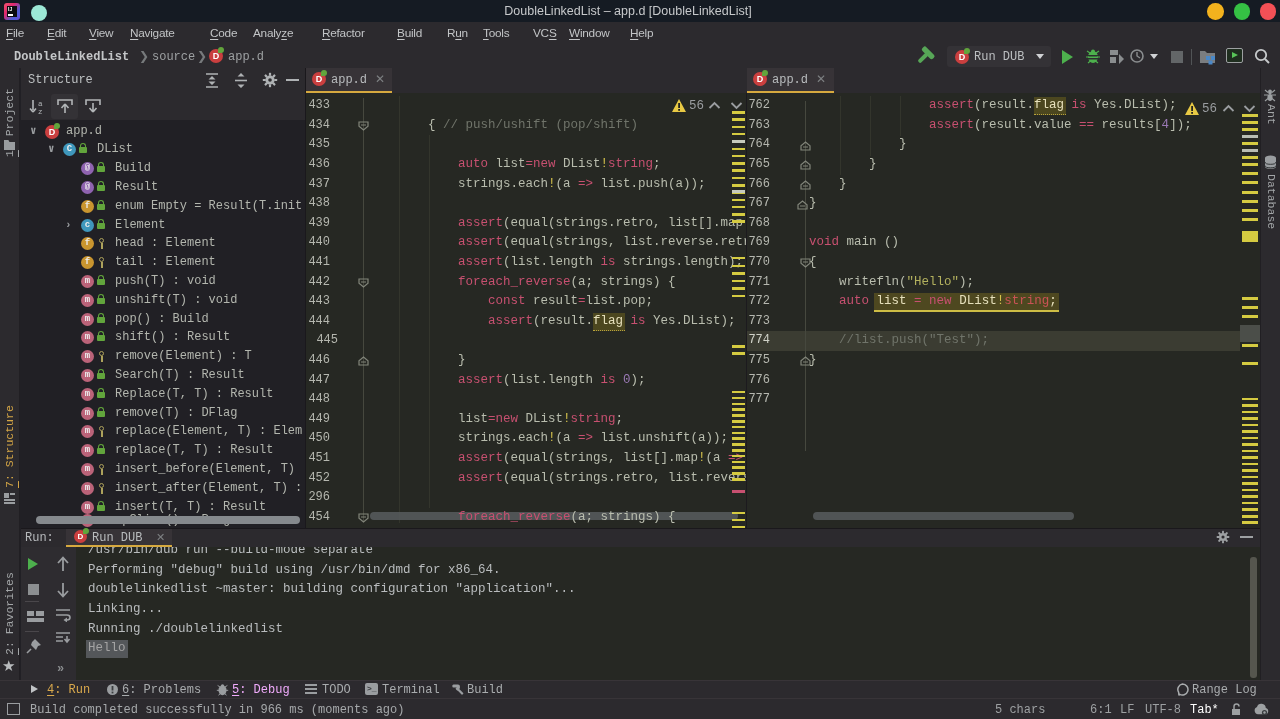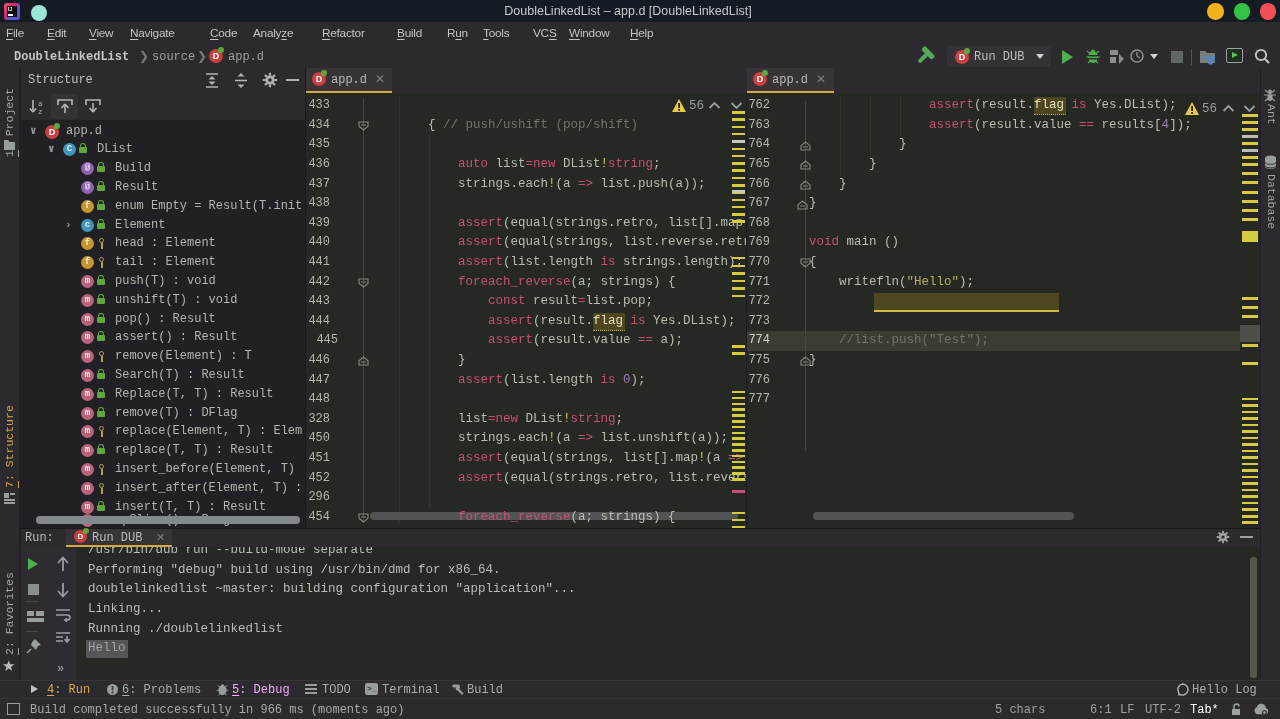--- a/index.html
+++ b/index.html
@@ -196,25 +196,25 @@
   <div class="ic" style="left:60px;top:155px;background:#bb6379">m</div>
   <div class="lock" style="left:76px;top:155px"></div>
   <div class="tree-row" style="left:94px;top:152px">push(T) : void</div>
 
   <div class="ic" style="left:60px;top:173.8px;background:#bb6379">m</div>
   <div class="lock" style="left:76px;top:173.8px"></div>
   <div class="tree-row" style="left:94px;top:170.8px">unshift(T) : void</div>
 
   <div class="ic" style="left:60px;top:192.6px;background:#bb6379">m</div>
   <div class="lock" style="left:76px;top:192.6px"></div>
-  <div class="tree-row" style="left:94px;top:189.6px">pop() : Result</div>
+  <div class="tree-row" style="left:94px;top:189.6px">pop() : Build</div>
 
   <div class="ic" style="left:60px;top:211.4px;background:#bb6379">m</div>
   <div class="lock" style="left:76px;top:211.4px"></div>
-  <div class="tree-row" style="left:94px;top:208.4px">assert() : Result</div>
+  <div class="tree-row" style="left:94px;top:208.4px">shift() : Result</div>
 
   <div class="ic" style="left:60px;top:230.2px;background:#bb6379">m</div>
   <div class="key" style="left:78px;top:230.2px"></div>
   <div class="tree-row" style="left:94px;top:227.2px">remove(Element) : T</div>
 
   <div class="ic" style="left:60px;top:249px;background:#bb6379">m</div>
   <div class="lock" style="left:76px;top:249px"></div>
   <div class="tree-row" style="left:94px;top:246px">Search(T) : Result</div>
 
   <div class="ic" style="left:60px;top:267.8px;background:#bb6379">m</div>
@@ -275,21 +275,21 @@
   <div class="ln" style="left:0;top:120.8px;width:24px">439</div>
   <div class="ln" style="left:0;top:140.4px;width:24px">440</div>
   <div class="ln" style="left:0;top:160px;width:24px">441</div>
   <div class="ln" style="left:0;top:179.6px;width:24px">442</div>
   <div class="ln" style="left:0;top:199.2px;width:24px">443</div>
   <div class="ln" style="left:0;top:218.8px;width:24px">444</div>
   <div class="ln" style="left:8px;top:238.4px;width:24px">445</div>
   <div class="ln" style="left:0;top:258px;width:24px">446</div>
   <div class="ln" style="left:0;top:277.6px;width:24px">447</div>
   <div class="ln" style="left:0;top:297.2px;width:24px">448</div>
-  <div class="ln" style="left:0;top:316.8px;width:24px">328</div>
+  <div class="ln" style="left:0;top:316.8px;width:24px">449</div>
   <div class="ln" style="left:0;top:336.4px;width:24px">450</div>
   <div class="ln" style="left:0;top:356px;width:24px">451</div>
   <div class="ln" style="left:0;top:375.6px;width:24px">452</div>
   <div class="ln" style="left:0;top:395.2px;width:24px">296</div>
   <div class="ln" style="left:0;top:414.8px;width:24px">454</div>
   <div class="abs" style="left:57px;top:5px;width:1px;height:423px;background:#46483e"></div>
   <div class="abs" style="left:93px;top:3px;width:1px;height:427px;background:#33352c"></div>
   <svg class="abs" style="left:52px;top:28px" width="11" height="10" viewBox="0 0 11 10">
       <path d="M1 1 H10 V5.2 L5.5 9 L1 5.2 Z" fill="none" stroke="#82857a" stroke-width="1.2"></path>
       <path d="M3 4 h5" stroke="#82857a" stroke-width="1"></path>
@@ -310,21 +310,20 @@
   <div class="abs" style="left:287px;top:219.5px;width:32px;height:18px;background:#4c471f;border-bottom:1.5px dotted #b8a33c"></div>
   <div class="cl" style="left:62px;top:22.8px">        { <span class="cm">// push/ushift (pop/shift)</span></div>
   <div class="cl" style="left:62px;top:62px">            <span class="k">auto</span> list<span class="k">=new</span> DList<span class="y">!</span><span class="k">string</span>;</div>
   <div class="cl" style="left:62px;top:81.6px">            strings.each<span class="y">!</span>(a <span class="k">=&gt;</span> list.push(a));</div>
   <div class="cl" style="left:62px;top:120.8px">            <span class="k">assert</span>(equal(strings.retro, list[].map<span class="y">!</span>(a</div>
   <div class="cl" style="left:62px;top:140.4px">            <span class="k">assert</span>(equal(strings, list.reverse.retro)</div>
   <div class="cl" style="left:62px;top:160px">            <span class="k">assert</span>(list.length <span class="k">is</span> strings.length);</div>
   <div class="cl" style="left:62px;top:179.6px">            <span class="k">foreach_reverse</span>(a; strings) {</div>
   <div class="cl" style="left:62px;top:199.2px">                <span class="k">const</span> result<span class="k">=</span>list.pop;</div>
   <div class="cl" style="left:62px;top:218.8px">                <span class="k">assert</span>(result.<span class="wt">flag</span> <span class="k">is</span> Yes.DList);</div>
-  <div class="cl" style="left:62px;top:238.4px">                <span class="k">assert</span>(result.value <span class="k">==</span> a);</div>
   <div class="cl" style="left:62px;top:258px">            }</div>
   <div class="cl" style="left:62px;top:277.6px">            <span class="k">assert</span>(list.length <span class="k">is</span> <span class="nu">0</span>);</div>
   <div class="cl" style="left:62px;top:316.8px">            list<span class="k">=new</span> DList<span class="y">!</span><span class="k">string</span>;</div>
   <div class="cl" style="left:62px;top:336.4px">            strings.each<span class="y">!</span>(a <span class="k">=&gt;</span> list.unshift(a));</div>
   <div class="cl" style="left:62px;top:356px">            <span class="k">assert</span>(equal(strings, list[].map<span class="y">!</span>(a <span class="k">=&gt;</span></div>
   <div class="cl" style="left:62px;top:375.6px">            <span class="k">assert</span>(equal(strings.retro, list.reverse</div>
   <div class="abs" style="left:64px;top:419px;width:368px;height:7.5px;background:#585c5e;border-radius:4px;opacity:.85"></div>
   <div class="cl" style="left:62px;top:414.8px">            <span class="k">foreach_reverse</span>(a; strings) {</div>
 </div>
 
@@ -391,20 +390,21 @@
   <div class="abs" style="left:127px;top:200px;width:185px;height:18.5px;background:#4e4820;border-bottom:2px solid #cdbd45"></div>
   <div class="cl" style="left:62px;top:3.2px">                <span class="k">assert</span>(result.<span class="wt">flag</span> <span class="k">is</span> Yes.DList);</div>
   <div class="cl" style="left:62px;top:22.8px">                <span class="k">assert</span>(result.value <span class="k">==</span> results[<span class="nu">4</span>]);</div>
   <div class="cl" style="left:62px;top:42.4px">            }</div>
   <div class="cl" style="left:62px;top:62px">        }</div>
   <div class="cl" style="left:62px;top:81.6px">    }</div>
   <div class="cl" style="left:62px;top:101.2px">}</div>
   <div class="cl" style="left:62px;top:140.4px"><span class="k">void</span> main ()</div>
   <div class="cl" style="left:62px;top:160px">{</div>
   <div class="cl" style="left:62px;top:179.6px">    writefln(<span class="s">"Hello"</span>);</div>
+  <div class="cl" style="left:62px;top:199.2px">    <span class="k">auto</span> <span class="wt">list</span> <span class="k">=</span> <span class="k">new</span> <span class="wt">DList</span><span class="y">!</span><span class="or">string</span><span class="wt">;</span></div>
   <div class="cl" style="left:62px;top:238.4px"><span class="cm">    //list.push("Test");</span></div>
   <div class="cl" style="left:62px;top:258px">}</div>
   <div class="abs" style="left:66px;top:419px;width:261px;height:7.5px;background:#585c5e;border-radius:4px;opacity:.85"></div>
 </div>
 
 <div class="abs" id="stripe-right" style="left:1240px;top:93px;width:20px;height:435px">
   <div class="abs" style="left:2px;top:21px;width:16px;height:2.5px;background:#d5cb41"></div>
   <div class="abs" style="left:2px;top:28px;width:16px;height:2.5px;background:#d5cb41"></div>
   <div class="abs" style="left:2px;top:35px;width:16px;height:2.5px;background:#d5cb41"></div>
   <div class="abs" style="left:2px;top:42px;width:16px;height:2.5px;background:#b9bdb3"></div>
@@ -557,29 +557,29 @@
 <div class="abs" style="left:367px;top:685px;font:700 8px/8px 'Liberation Mono';color:#3a3d3f">&gt;_</div>
 <div class="abs" style="left:382px;top:683px;font:12px/14px 'Liberation Mono';color:#a9acae">Terminal</div>
 <svg class="abs" style="left:451px;top:683px" width="14" height="13" viewBox="0 0 22 20">
   <rect x="9" y="7" width="13" height="3.6" rx="1" transform="rotate(45 10 9)" fill="#9a9da0"></rect>
   <path d="M4 2 l7 0 q3 0 3 3 l0 3 -4 4 -3-3 2-2 -5 0 q-2 0 -2-2.5 q0-2.5 2-2.5z" fill="#9a9da0"></path>
 </svg>
 <div class="abs" style="left:467px;top:683px;font:12px/14px 'Liberation Mono';color:#a9acae">Build</div>
 <svg class="abs" style="left:1176px;top:683px" width="13" height="13" viewBox="0 0 13 13">
     <path d="M6.5 1 a5.5 5.5 0 1 1 -3.2 10 L3 12.5 L2.6 9.2 a5.5 5.5 0 0 1 3.9 -8.2z" fill="none" stroke="#a9acae" stroke-width="1.5"></path>
   </svg>
-<div class="abs" style="left:1192px;top:683px;font:12px/14px 'Liberation Mono';color:#a9acae">Hello Log</div>
+<div class="abs" style="left:1192px;top:683px;font:12px/14px 'Liberation Mono';color:#a9acae">Range Log</div>
 
 <div class="abs" style="left:0;top:698px;width:1280px;height:21px;background:#2c2a2e;border-top:1px solid #383438"></div>
 <div class="abs" style="left:7px;top:703px;width:13px;height:12px;border:1.5px solid #9a9da0"></div>
 <div class="abs" style="left:30px;top:702px;font:12px/16px 'Liberation Mono';color:#a5a8aa">Build completed successfully in 966 ms (moments ago)</div>
 <div class="abs" style="left:995px;top:702px;font:12px/16px 'Liberation Mono';color:#9da0a2">5 chars</div>
 <div class="abs" style="left:1090px;top:702px;font:12px/16px 'Liberation Mono';color:#9da0a2">6:1</div>
 <div class="abs" style="left:1120px;top:702px;font:12px/16px 'Liberation Mono';color:#9da0a2">LF</div>
-<div class="abs" style="left:1145px;top:702px;font:12px/16px 'Liberation Mono';color:#9da0a2">UTF-2</div>
+<div class="abs" style="left:1145px;top:702px;font:12px/16px 'Liberation Mono';color:#9da0a2">UTF-8</div>
 <div class="abs" style="left:1190px;top:702px;font:12px/16px 'Liberation Mono';color:#ffffff">Tab*</div>
 <svg class="abs" style="left:1230px;top:703px" width="12" height="13" viewBox="0 0 12 13">
   <rect x="2" y="6" width="8" height="6" fill="#9da0a2"></rect>
   <path d="M4 6 V3.5 a2.5 2.5 0 0 1 5 0" stroke="#9da0a2" stroke-width="1.5" fill="none"></path>
 </svg>
 <svg class="abs" style="left:1253px;top:701px" width="16" height="15" viewBox="0 0 16 15">
   <path d="M4 6 a4.5 4.5 0 0 1 8.8 1 a3.2 3.2 0 0 1 -0.6 6.3 H5 a3.8 3.8 0 0 1 -1-7.3z" fill="#9da0a2"></path>
   <circle cx="11.5" cy="11.5" r="2.6" fill="#3a3d3f"></circle>
     <circle cx="11.5" cy="11.5" r="1.2" fill="#9da0a2"></circle>
 </svg>

